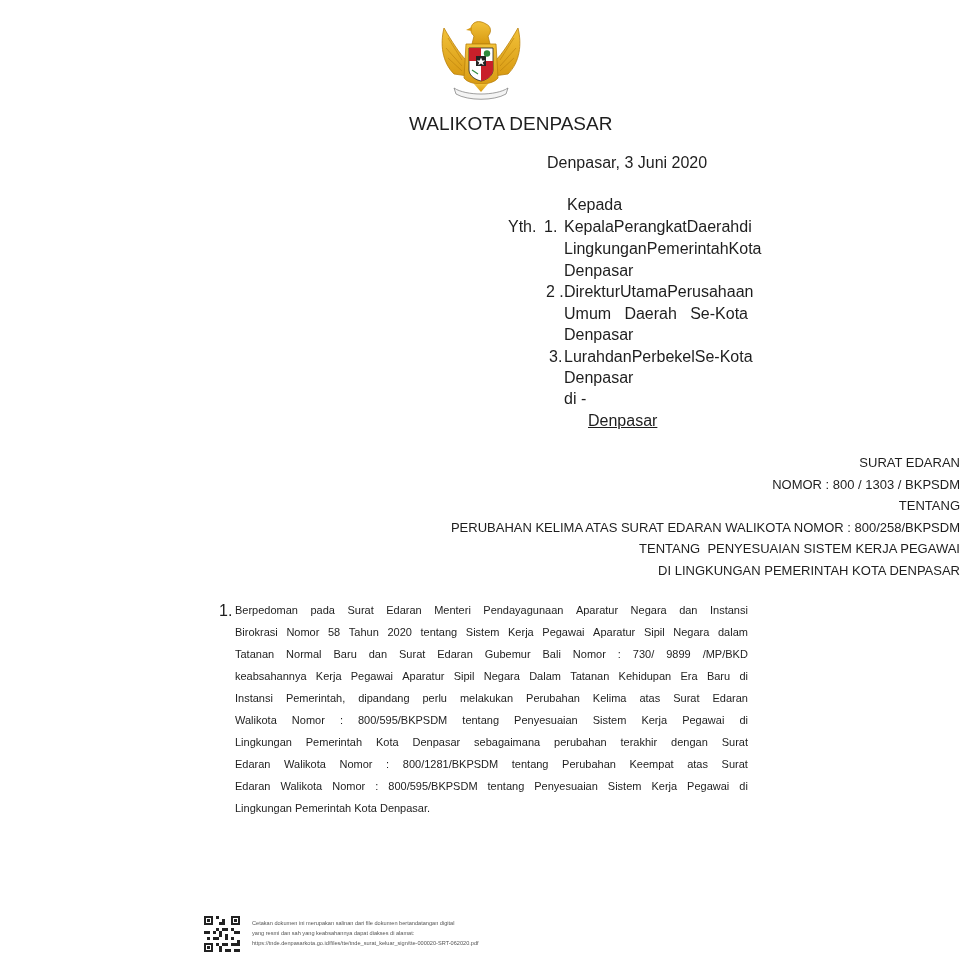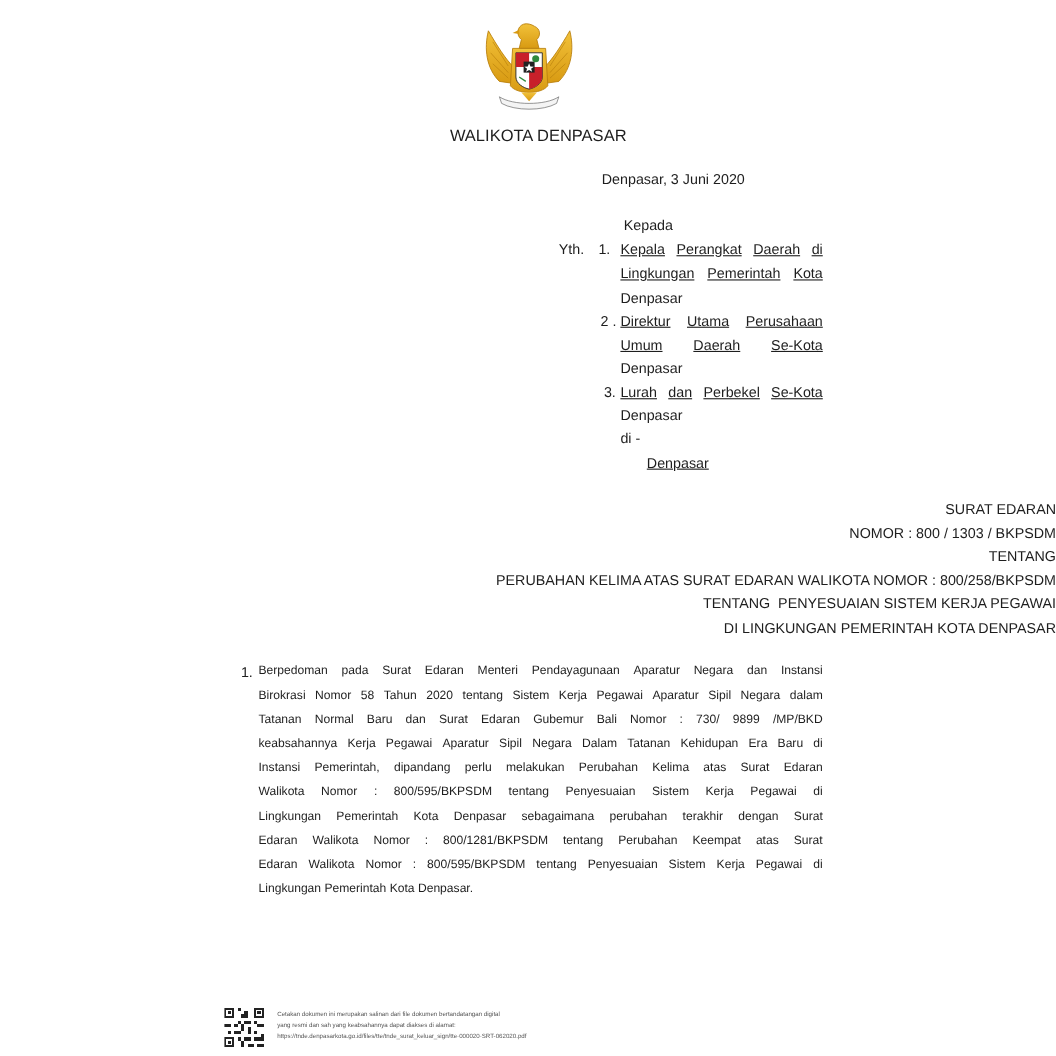--- a/index.html
+++ b/index.html
@@ -3,30 +3,30 @@
 <meta charset="utf-8">
 <style>
   html, body { margin: 0; padding: 0; background: #ffffff; }
   body {
     width: 960px; height: 960px; position: relative; overflow: hidden;
     font-family: "Liberation Sans", "DejaVu Sans", sans-serif;
     color: #1e1e1e;
   }
   .abs { position: absolute; }
   .emblem { left: 436px; top: 14px; width: 90px; height: 92px; }
-  .txt { font-size: 13px; line-height: 15px; white-space: nowrap; }
-  .title-main { left: 409px; top: 116px; font-size: 15px; }
+  .txt { font-size: 16px; line-height: 15px; white-space: nowrap; }
+  .title-main { left: 409px; top: 116px; font-size: 19px; }
   .date { left: 547px; top: 155px; }
   .kepada-block { left: 508px; top: 197px; width: 240px; }
   .kepada-label { position: absolute; left: 59px; top: 0; }
   .addr-row { position: absolute; left: 0; width: 240px; height: 21.5px; }
   .addr-num { position: absolute; top: 0; white-space: nowrap; }
   .addr-text { position: absolute; left: 56px; right: 0; top: 0; text-align: justify; text-align-last: justify; white-space: nowrap; display:flex; justify-content: space-between; }
   .addr-text.left { display:block; text-align-last: left; }
-  .addr-text span { display: inline-block; text-decoration: underline; }
+  .addr-text span { display: inline-block; }
   .underline { text-decoration: underline; }
   .heading-block { left: 0; width: 960px; top: 455px; }
   .heading-line { text-align: right; font-size: 13px; height: 21.5px; line-height: 15px; white-space: nowrap; }
   .para { left: 219px; top: 603px; width: 530px; }
   .para-num { position: absolute; left: 0; top: 0; }
   .para-lines { position: absolute; left: 16px; width: 513px; top: 0; }
   .pline { height: 22px; font-size: 11px; line-height: 15px; display: flex; justify-content: space-between; white-space: nowrap; }
   .pline.last { justify-content: flex-start; }
   .pline span { display: inline-block; }
   .footer { left: 204px; top: 916px; }

